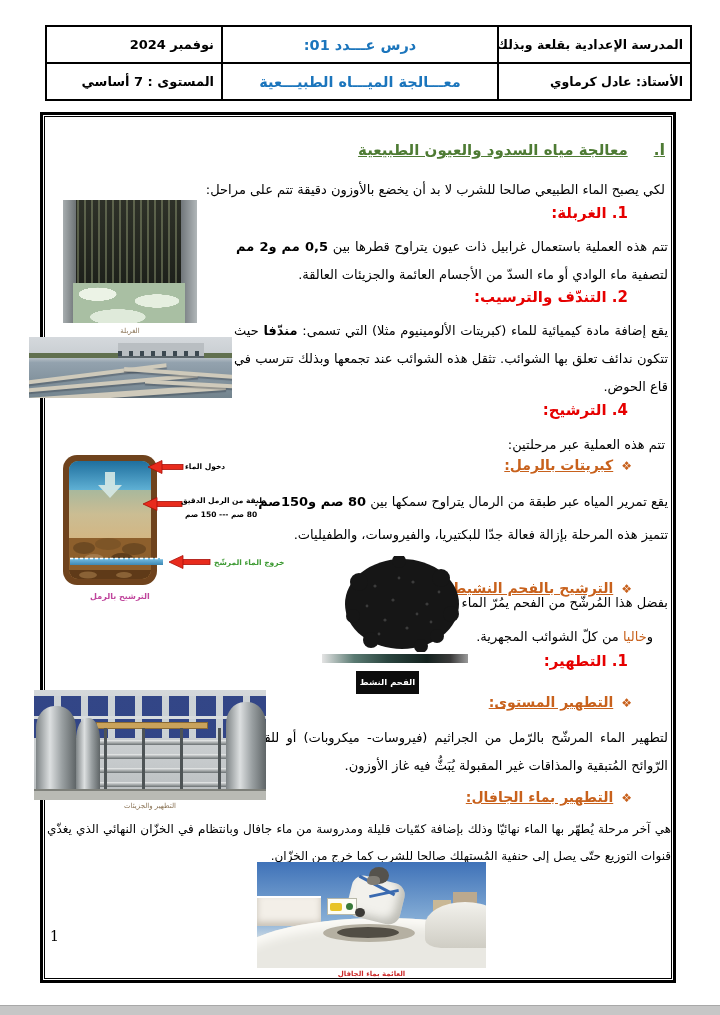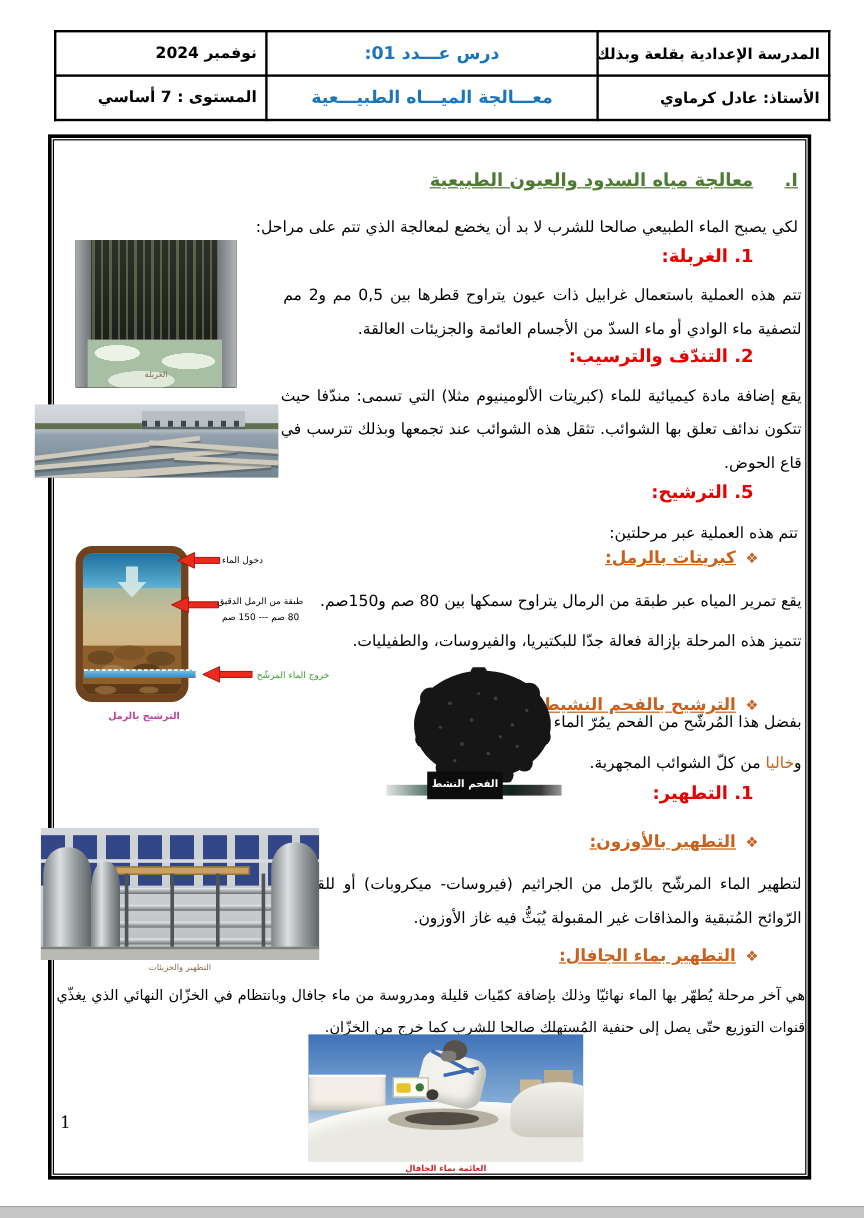--- a/index.html
+++ b/index.html
@@ -17,27 +17,27 @@
   .frame{left:40px;top:112px;width:636px;height:871px;border:3px solid #000}
   .frame-inner{position:absolute;inset:1px;border:1px solid #000}
   
   .h-green{top:141px;right:55px;font-size:15px;font-weight:bold;color:#4e7b34;white-space:nowrap}
   .h-green .num{text-decoration:underline;margin-left:26px;display:inline-block}
   .h-green .ttl{text-decoration:underline}
   .h-red{font-size:15px;font-weight:bold;color:#e60000;right:92px;white-space:nowrap}
   .p{font-size:13px;line-height:28px}
   .one{white-space:nowrap}
   .jp{text-align:justify}
-  .b{font-weight:normal}
+  .b{font-weight:bold}
   .sub{font-size:14px;font-weight:bold;color:#c8611c;right:88px;white-space:nowrap}
   .sub .dia{font-size:12px;margin-left:8px;display:inline-block}
   .sub .t{text-decoration:underline}
   .hl{color:#c8611c}
   .cap-sm{font-size:7px;color:#8a7355;text-align:center;white-space:nowrap}
-  .dlabel{font-size:7.5px;font-weight:normal;white-space:nowrap;line-height:9px}
+  .dlabel{font-size:7.5px;font-weight:bold;white-space:nowrap;line-height:9px}
   
   .ph1{left:63px;top:200px;width:134px;height:123px;background:#23261f;overflow:hidden}
   .ph1 .bars{position:absolute;inset:0;background:
      repeating-linear-gradient(90deg,rgba(150,160,120,.45) 0 2px,rgba(0,0,0,0) 2px 7px),
      linear-gradient(180deg,#2e3128,#1d201a 70%)}
   .ph1 .pilL{position:absolute;left:0;top:0;bottom:0;width:13px;background:linear-gradient(90deg,#a7adaf,#6c7274)}
   .ph1 .pilR{position:absolute;right:0;top:0;bottom:0;width:16px;background:linear-gradient(270deg,#b0b6b8,#70767a)}
   .ph1 .water{position:absolute;left:10px;right:12px;bottom:0;height:40px;background:#a9bfa3;
      background-image:radial-gradient(ellipse 34px 12px at 22% 28%,#ecf3e6 55%,rgba(0,0,0,0) 56%),
        radial-gradient(ellipse 40px 12px at 75% 45%,#e6efe0 55%,rgba(0,0,0,0) 56%),
@@ -45,21 +45,21 @@
   
   .ph2{left:29px;top:337px;width:203px;height:61px;overflow:hidden;background:linear-gradient(180deg,#d5d9dd 0%,#c9ced2 30%,#93a2ae 42%,#73848e 100%)}
   .ph2 .trees{position:absolute;left:0;right:0;top:26%;height:9%;background:#61704f}
   .ph2 .bldg{position:absolute;right:14%;top:10%;width:42%;height:24%;background:#b9bec2;border-bottom:2px solid #5a646a;
      background-image:repeating-linear-gradient(90deg,#3c4850 0 4px,rgba(0,0,0,0) 4px 11px);background-size:100% 40%;background-position:0 100%;background-repeat:no-repeat}
   .ph2 .strip{position:absolute;height:4px;background:#cfcabb;box-shadow:0 2px 1px rgba(40,50,60,.35)}
   
   .cap-diagram{left:70px;top:592px;width:100px;text-align:center;font-size:8px;font-weight:bold;color:#c0459c;white-space:nowrap}
   
   .char-bar{left:322px;top:654px;width:146px;height:9px;background:linear-gradient(90deg,#e4e4e4 0%,#5a7a72 22%,#2a453f 45%,#13211e 72%,#3a3a3a 88%,#9a9a9a 100%)}
-  .char-cap{left:356px;top:643px;width:63px;height:23px;background:#0c0c0c;color:#fff;font-size:8.5px;font-weight:bold;
+  .char-cap{left:356px;top:671px;width:63px;height:23px;background:#0c0c0c;color:#fff;font-size:8.5px;font-weight:bold;
             text-align:center;line-height:23px;white-space:nowrap}
   
   .ph5{left:34px;top:690px;width:232px;height:110px;overflow:hidden;background:linear-gradient(180deg,#d4d8da 0%,#c6cacc 65%,#b8bcbe 100%)}
   .oz-win{position:absolute;left:0;right:0;top:6px;height:42px;opacity:.9;background:repeating-linear-gradient(90deg,#21367e 0 20px,#ccd2d5 20px 27px)}
   .oz-winline{position:absolute;left:0;right:0;top:26px;height:3px;background:#d8dcde}
   .oz-tank{position:absolute;background:linear-gradient(90deg,#7e8486 0%,#dcdfe0 35%,#9aa0a2 65%,#5f6567 100%);
            border-radius:45% 45% 6px 6px / 22px 22px 4px 4px}
   .oz-pipe{position:absolute;left:64px;width:130px;height:5px;background:linear-gradient(180deg,#eceeee,#6a7072)}
   .oz-post{position:absolute;width:3px;top:38px;height:62px;background:#4e5456}
   .oz-beam{position:absolute;left:62px;top:32px;width:112px;height:7px;background:#c9a25b;border:1px solid #8a6a34}
@@ -105,47 +105,47 @@
   </table>
 
 <div class="abs frame">
   <div class="frame-inner"></div>
 </div>
 
 <div class="abs h-green">
   <span class="num">I.</span><span class="ttl">معالجة مياه السدود والعيون الطبيعية</span>
 </div>
 
-<div class="abs p one" style="top:176px;right:55px">لكي يصبح الماء الطبيعي صالحا للشرب لا بد أن يخضع لمعالجة الذي تتم على مراحل:</div>
+<div class="abs p one" style="top:176px;right:55px">لكي يصبح الماء الطبيعي صالحا للشرب لا بد أن يخضع بالأوزون دقيقة تتم على مراحل:</div>
 
 <div class="abs h-red" style="top:204px">1. الغربلة:</div>
 <div class="abs p jp" style="top:233px;right:52px;width:432px"><span>تتم هذه العملية باستعمال غرابيل ذات عيون يتراوح قطرها بين </span><span class="b">0,5 مم و2 مم</span><span> لتصفية ماء الوادي أو ماء السدّ من الأجسام العائمة والجزيئات العالقة.</span></div>
 
 <div class="abs ph1">
   <div class="bars"></div>
   <div class="pilL"></div>
   <div class="pilR"></div>
   <div class="water"></div>
 </div>
-<div class="abs cap-sm" style="left:63px;top:308px;width:134px">الغربلة</div>
+<div class="abs cap-sm" style="left:63px;top:327px;width:134px">الغربلة</div>
 
 <div class="abs h-red" style="top:288px">2. التندّف والترسيب:</div>
 <div class="abs p jp" style="top:317px;right:52px;width:434px"><span>يقع إضافة مادة كيميائية للماء (كبريتات الألومينيوم مثلا) التي تسمى: </span><span class="b">مندّفا</span><span> حيث تتكون ندائف تعلق بها الشوائب. تثقل هذه الشوائب عند تجمعها وبذلك تترسب في قاع الحوض.</span></div>
 
 <div class="abs ph2">
   <div class="trees"></div>
   <div class="bldg"></div>
   <div class="strip" style="left:-4px;top:58%;width:70%;transform:rotate(-7deg)"></div>
   <div class="strip" style="left:-4px;top:72%;width:85%;transform:rotate(-5deg)"></div>
   <div class="strip" style="left:-6px;top:88%;width:100%;transform:rotate(-4deg);height:6px"></div>
   <div class="strip" style="right:-4px;top:55%;width:55%;transform:rotate(4deg)"></div>
   <div class="strip" style="right:-4px;top:74%;width:45%;transform:rotate(3deg)"></div>
 </div>
 
-<div class="abs h-red" style="top:401px">5. الترشيح:</div>
+<div class="abs h-red" style="top:401px">4. الترشيح:</div>
 <div class="abs p one" style="top:431px;right:55px">تتم هذه العملية عبر مرحلتين:</div>
 
 <div class="abs sub" style="top:457px"><span class="dia">❖</span><span class="t">كبريتات بالرمل:</span></div>
 <div class="abs p one" style="top:488px;right:52px"><span>يقع تمرير المياه عبر طبقة من الرمال يتراوح سمكها بين </span><span class="b">80 صم و150صم</span><span>.</span></div>
 <div class="abs p one" style="top:521px;right:52px">تتميز هذه المرحلة بإزالة فعالة جدّا للبكتيريا، والفيروسات، والطفيليات.</div>
 
 <svg class="abs" style="left:58px;top:452px" width="215" height="140" viewBox="0 0 215 140">
   <defs>
     <linearGradient id="sandg" x1="0" y1="0" x2="0" y2="1">
       <stop offset="0" stop-color="#7fb2a8"></stop>
@@ -203,21 +203,21 @@
   </g>
 </svg>
 <div class="abs dlabel" style="left:185px;top:462px">دخول الماء</div>
 <div class="abs dlabel" style="left:181px;top:496px">طبقة من الرمل الدقيق</div>
 <div class="abs dlabel" style="left:185px;top:510px">80 صم --- 150 صم</div>
 <div class="abs dlabel" style="left:214px;top:558px;color:#3f9b35">خروج الماء المرشّح</div>
 <div class="abs cap-diagram">الترشيح بالرمل</div>
 
 <div class="abs sub" style="top:580px"><span class="dia">❖</span><span class="t">الترشيح بالفحم النشيط:</span></div>
 <div class="abs p one" style="top:589px;right:52px">بفضل هذا المُرشّح من الفحم يمُرّ الماء صافيا</div>
-<div class="abs p one" style="top:623px;right:52px"><span>و</span><span class="hl">خاليا</span><span> من كلّ الشوائب المجهرية.</span></div>
+<div class="abs p one" style="top:623px;right:67px"><span>و</span><span class="hl">خاليا</span><span> من كلّ الشوائب المجهرية.</span></div>
 
 <svg class="abs" style="left:341px;top:556px" width="122" height="96" viewBox="0 0 122 96">
   <g fill="#161616">
     <ellipse cx="61" cy="48" rx="57" ry="45"></ellipse>
     <circle cx="18" cy="26" r="9"></circle>
       <circle cx="100" cy="22" r="9"></circle>
       <circle cx="110" cy="58" r="8"></circle>
     <circle cx="30" cy="84" r="8"></circle>
       <circle cx="80" cy="90" r="7"></circle>
       <circle cx="12" cy="60" r="7"></circle>
@@ -237,21 +237,21 @@
     <circle cx="76" cy="58" r="1.4"></circle>
       <circle cx="38" cy="78" r="1.4"></circle>
       <circle cx="98" cy="36" r="1.4"></circle>
   </g>
 </svg>
 <div class="abs char-bar"></div>
 <div class="abs char-cap">الفحم النشط</div>
 
 <div class="abs h-red" style="top:652px">1. التطهير:</div>
 
-<div class="abs sub" style="top:694px"><span class="dia">❖</span><span class="t">التطهير بالأوزون:</span></div>
+<div class="abs sub" style="top:694px"><span class="dia">❖</span><span class="t">التطهير المستوى:</span></div>
 <div class="abs p jp" style="top:724px;right:52px;width:455px">لتطهير الماء المرشّح بالرّمل من الجراثيم (فيروسات- ميكروبات) أو للقضاء على الرّوائح المُتبقية والمذاقات غير المقبولة يُبَثُّ فيه غاز الأوزون.</div>
 
 <div class="abs ph5">
   <div class="oz-win"></div>
   <div class="oz-winline"></div>
   <div class="oz-beam"></div>
   <div class="oz-pipe" style="top:50px"></div>
   <div class="oz-pipe" style="top:64px"></div>
   <div class="oz-pipe" style="top:78px"></div>
   <div class="oz-pipe" style="top:92px"></div>

